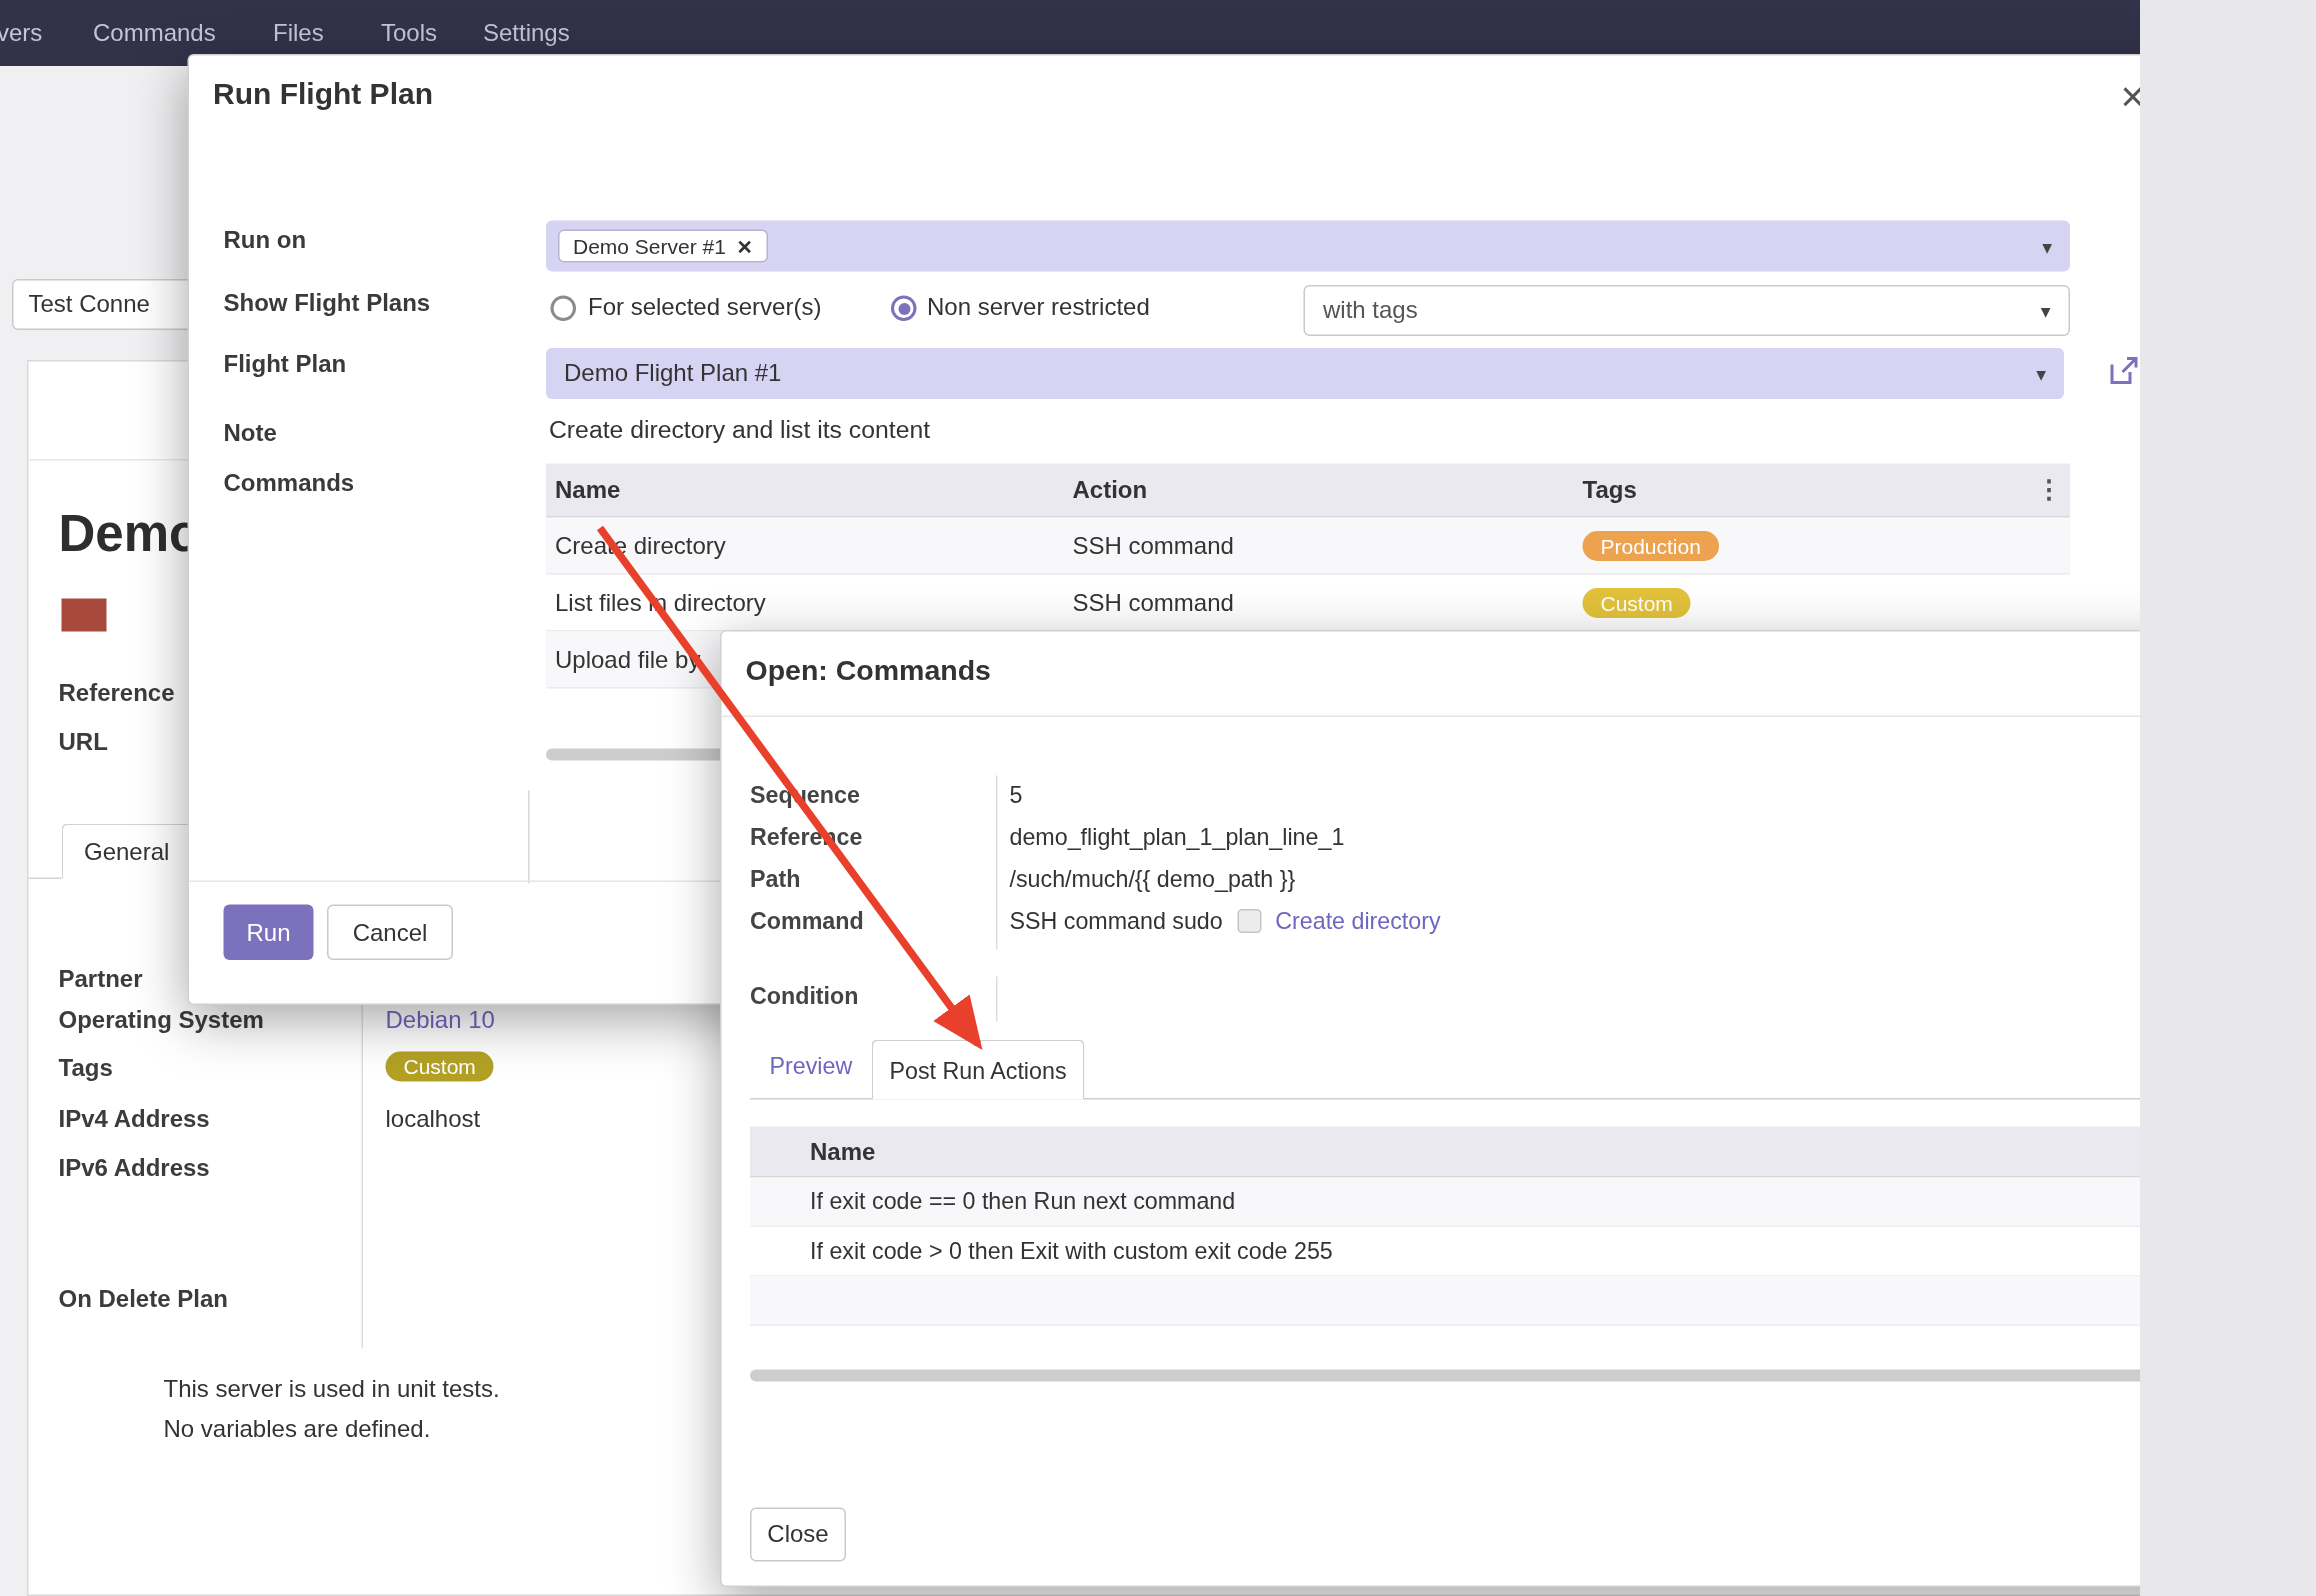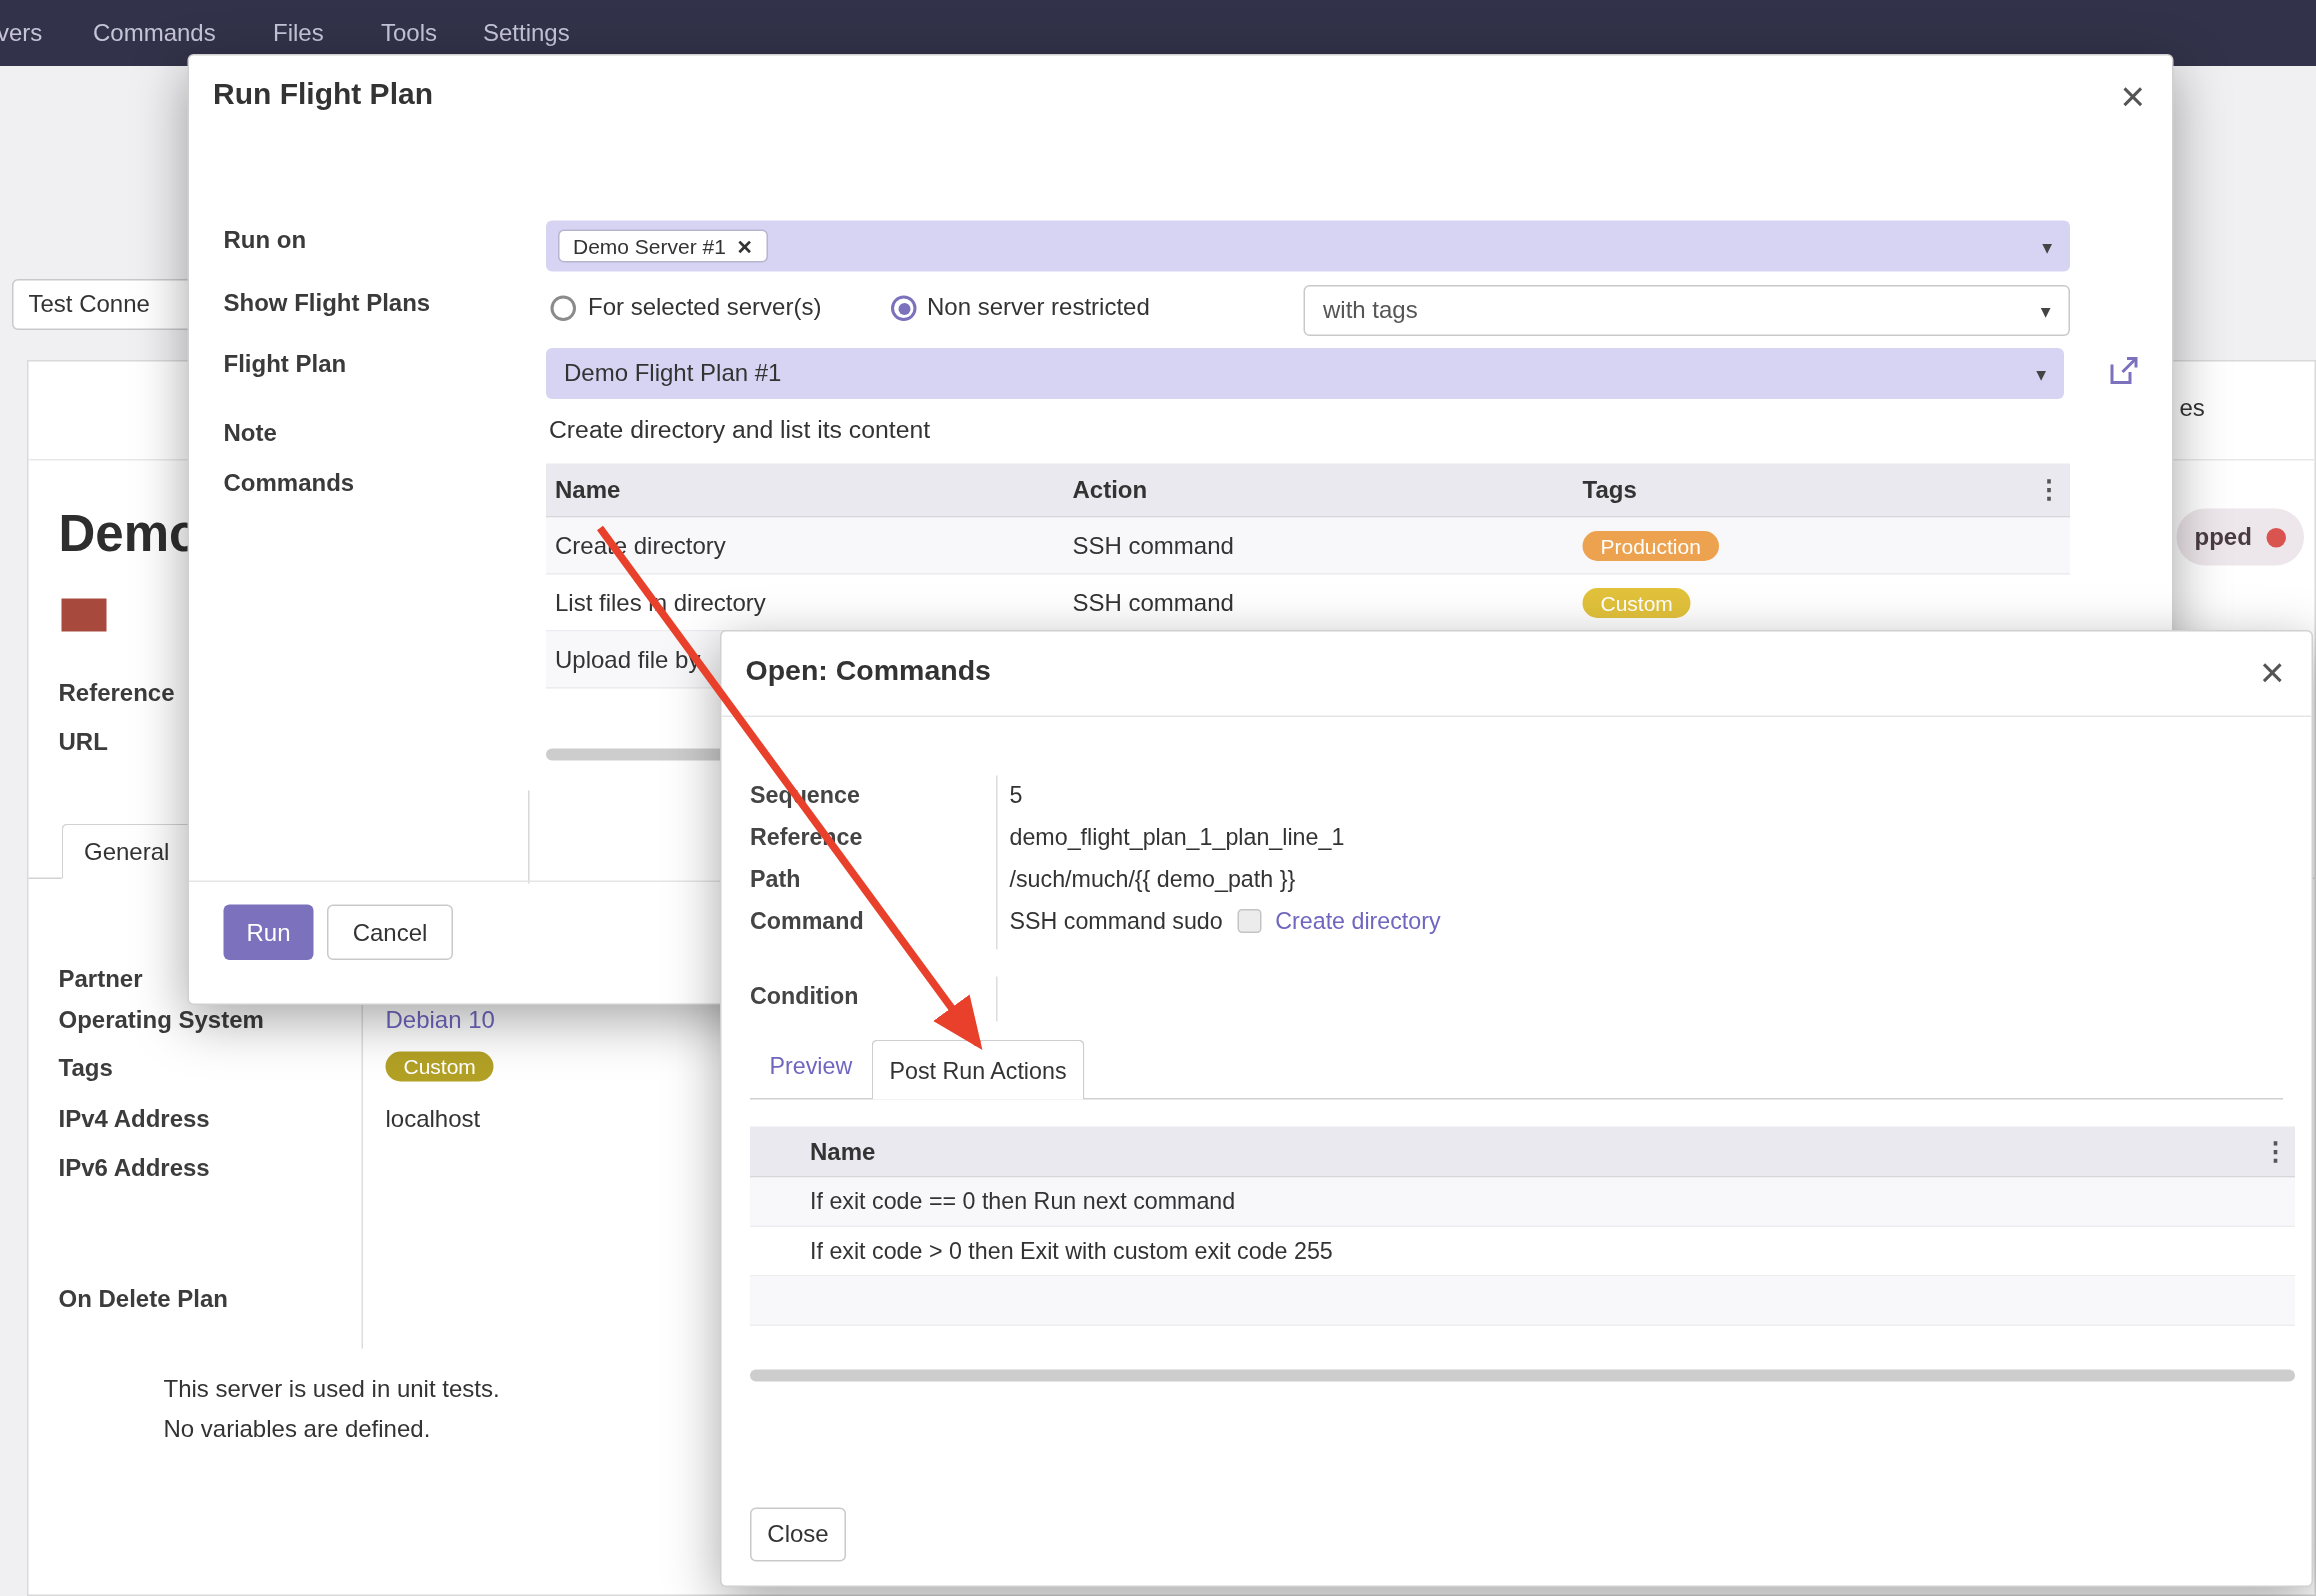--- a/index.html
+++ b/index.html
@@ -1,17 +1,17 @@
 <!DOCTYPE html>
 <html><head>
 <meta charset="utf-8">
 <style>
   *{box-sizing:border-box;margin:0;padding:0}
   body{margin:0;background:#e8e8ec;font-family:"Liberation Sans",sans-serif}
-  #viewport{position:relative;width:2316px;height:1596px;overflow:hidden;background:#f0f0f2}
+  #viewport{position:relative;width:2140px;height:1596px;overflow:hidden;background:#f0f0f2}
   #stage{position:absolute;left:0;top:0;width:1544px;height:1064px;transform:scale(1.5);transform-origin:0 0;font-size:16px;color:#333}
 
   .topbar{position:absolute;left:0;top:0;width:1544px;height:44px}
   .mi{position:absolute;top:13px;color:#c6c5d8;font-size:16px;cursor:pointer;white-space:nowrap}
 
   .btn{position:absolute;display:flex;align-items:center;justify-content:center;border-radius:4px;font-size:16px;font-family:inherit;cursor:pointer;overflow:hidden;white-space:nowrap}
   .btn.white{background:#fff;border:1px solid #c9c9c9;color:#333}
 
   .card{position:absolute;left:18px;top:240px;width:1526px;height:824px;background:#fff;border:1px solid #d9d9d9}
   .cardhead{position:absolute;left:0;top:0;right:0;height:66px;border-bottom:1px solid #e8e8e8}

